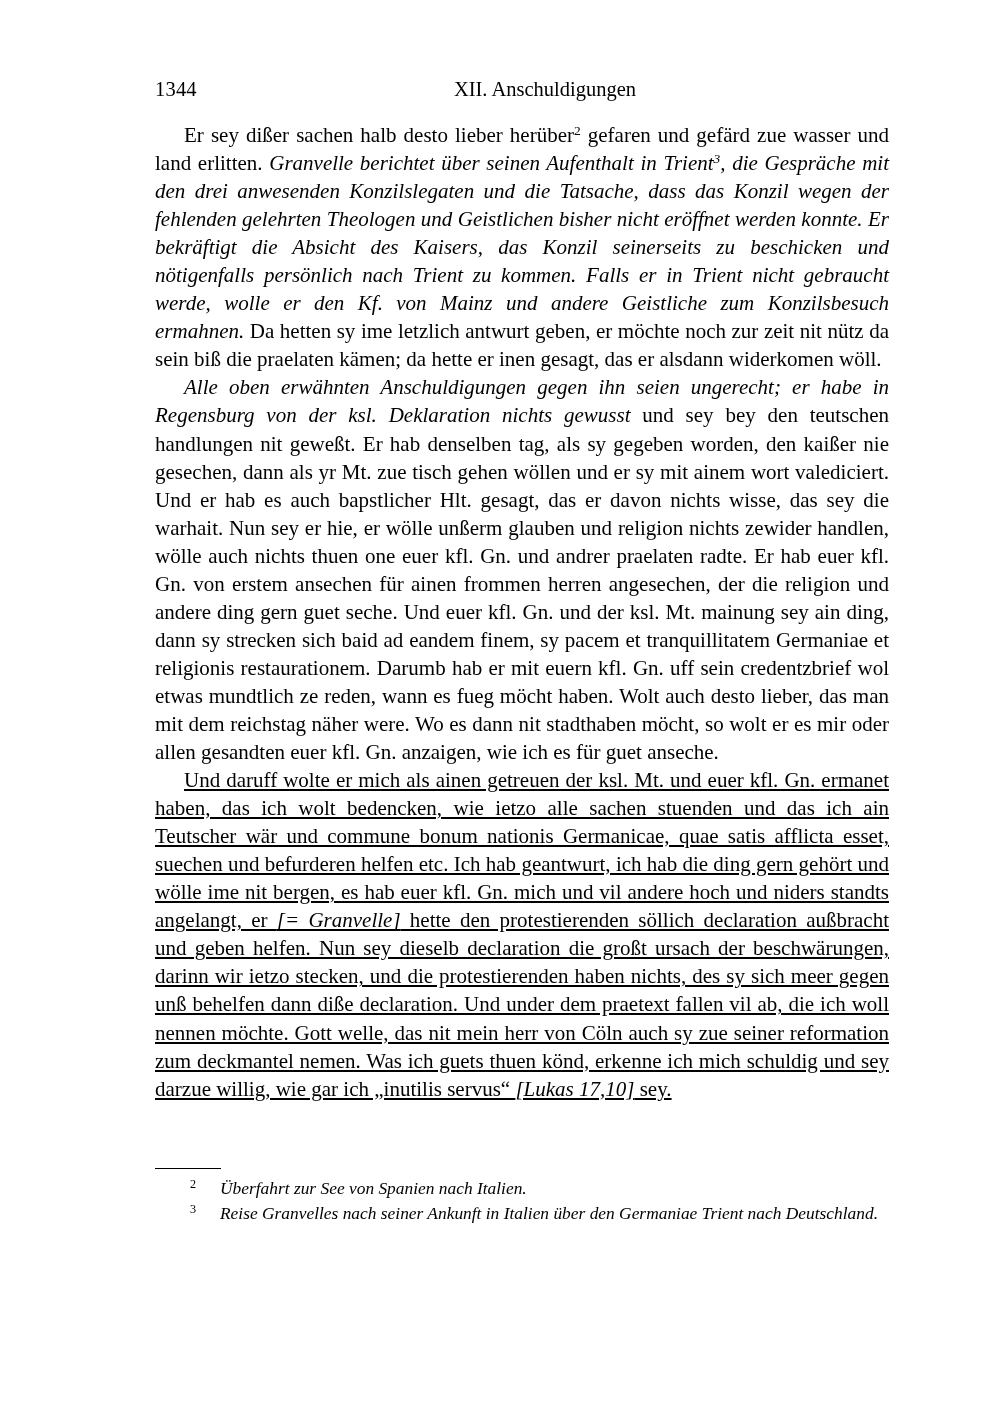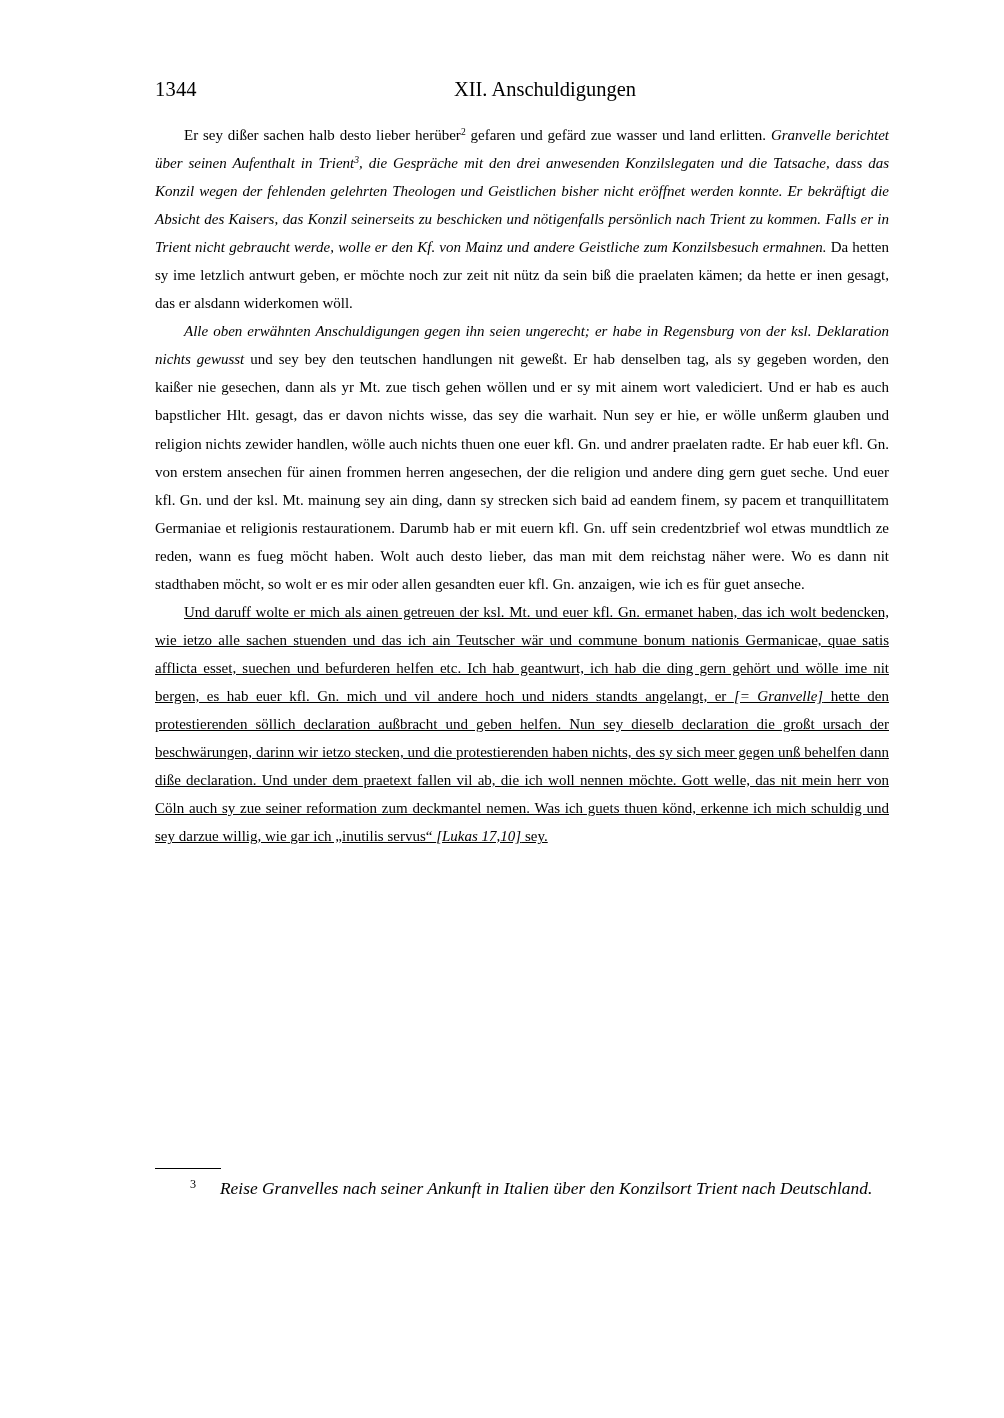--- a/index.html
+++ b/index.html
@@ -47,21 +47,21 @@
     left: 0;
     right: 0;
     top: 0;
     text-align: center;
     padding-left: 46px;
   }
 
   
   .body-text {
     margin-top: 15px;
-    font-size: 15px;
+    font-size: 21px;
     line-height: 28.05px;
     text-align: justify;
     text-justify: inter-word;
     hyphens: none;
     -webkit-hyphens: none;
   }
   .body-text p {
     margin: 0;
     text-indent: 29px;
   }
@@ -142,17 +142,18 @@
       <p><i>Alle oben erwähnten Anschuldigungen gegen ihn seien ungerecht; er habe in Regensburg von der ksl. Deklaration nichts gewusst</i><span> und sey bey den teutschen handlungen nit geweßt. Er hab denselben tag, als sy gegeben worden, den kaißer nie gesechen, dann als yr Mt. zue tisch gehen wöllen und er sy mit ainem wort valediciert. Und er hab es auch bapstlicher Hlt. gesagt, das er davon nichts wisse, das sey die warhait. Nun sey er hie, er wölle unßerm glauben und religion nichts zewider handlen, wölle auch nichts thuen one euer kfl. Gn. und andrer praelaten radte. Er hab euer kfl. Gn. von erstem ansechen für ainen frommen herren angesechen, der die religion und andere ding gern guet seche. Und euer kfl. Gn. und der ksl. Mt. mainung sey ain ding, dann sy strecken sich baid ad eandem finem, sy pacem et tranquillitatem Germaniae et religionis restaurationem. Darumb hab er mit euern kfl. Gn. uff sein credentzbrief wol etwas mundtlich ze reden, wann es fueg möcht haben. Wolt auch desto lieber, das man mit dem reichstag näher were. Wo es dann nit stadthaben möcht, so wolt er es mir oder allen gesandten euer kfl. Gn. anzaigen, wie ich es für guet anseche.</span></p>
 
       <p class="last-para"><span>Und daruff wolte er mich als ainen getreuen der ksl. Mt. und euer kfl. Gn. ermanet haben, das ich wolt bedencken, wie ietzo alle sachen stuenden und das ich ain Teutscher wär und commune bonum nationis Germanicae, quae satis afflicta esset, suechen und befurderen helfen etc. Ich hab geantwurt, ich hab die ding gern gehört und wölle ime nit bergen, es hab euer kfl. Gn. mich und vil andere hoch und niders standts angelangt, er </span><i>[= Granvelle]</i><span> hette den protestierenden söllich declaration außbracht und geben helfen. Nun sey dieselb declaration die großt ursach der beschwärungen, darinn wir ietzo stecken, und die protestierenden haben nichts, des sy sich meer gegen unß behelfen dann diße declaration. Und under dem praetext fallen vil ab, die ich woll nennen möchte. Gott welle, das nit mein herr von Cöln auch sy zue seiner reformation zum deckmantel nemen. Was ich guets thuen könd, erkenne ich mich schuldig und sey darzue willig, wie gar ich „inutilis servus“ </span><i>[Lukas 17,10]</i><span> sey.</span></p>
 
     </div>
   </div>
 
   <div class="footnotes">
     <div class="fn-rule"></div>
 
+    <p class="fn-item"><span class="fn-num">2</span><span class="fn-gap"></span><span>Überfahrt zur See von Spanien nach Italien.</span></p>
 
-    <p class="fn-item"><span class="fn-num">3</span><span class="fn-gap"></span><span>Reise Granvelles nach seiner Ankunft in Italien über den Konzilsort Trient nach Deutschland.</span></p>
+    <p class="fn-item"><span class="fn-num">3</span><span class="fn-gap"></span><span>Reise Granvelles nach seiner Ankunft in Italien über den Germaniae Trient nach Deutschland.</span></p>
   </div>
 
 </div>
 
 </body></html>

